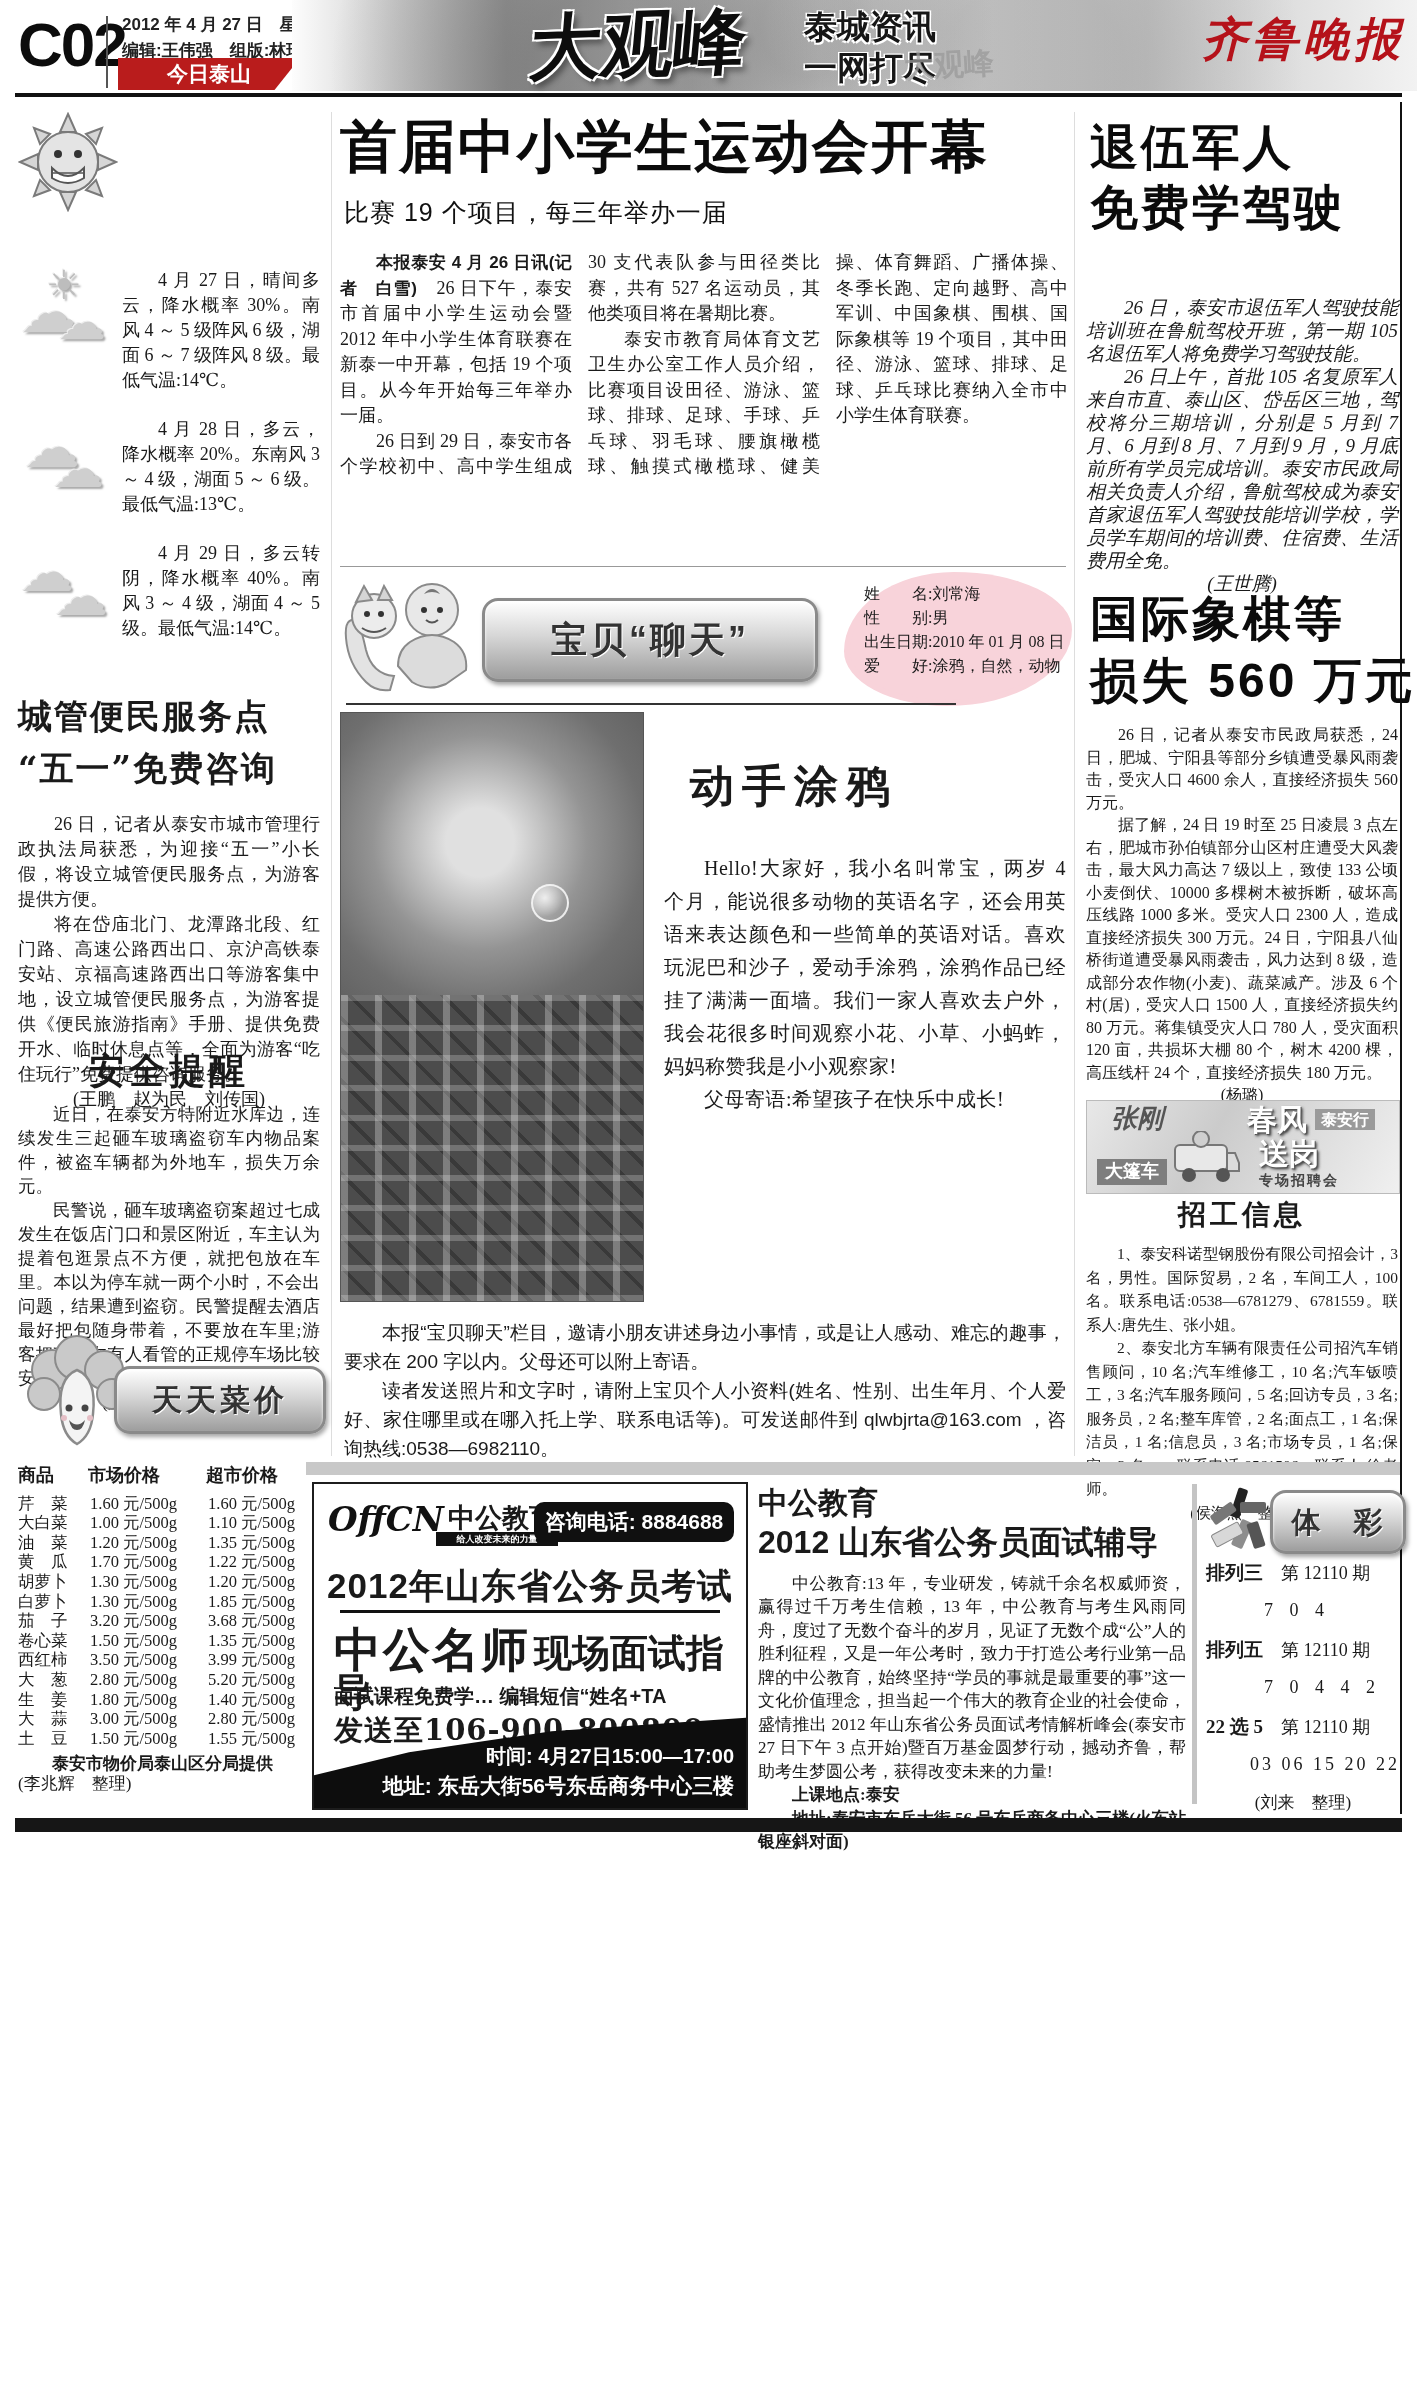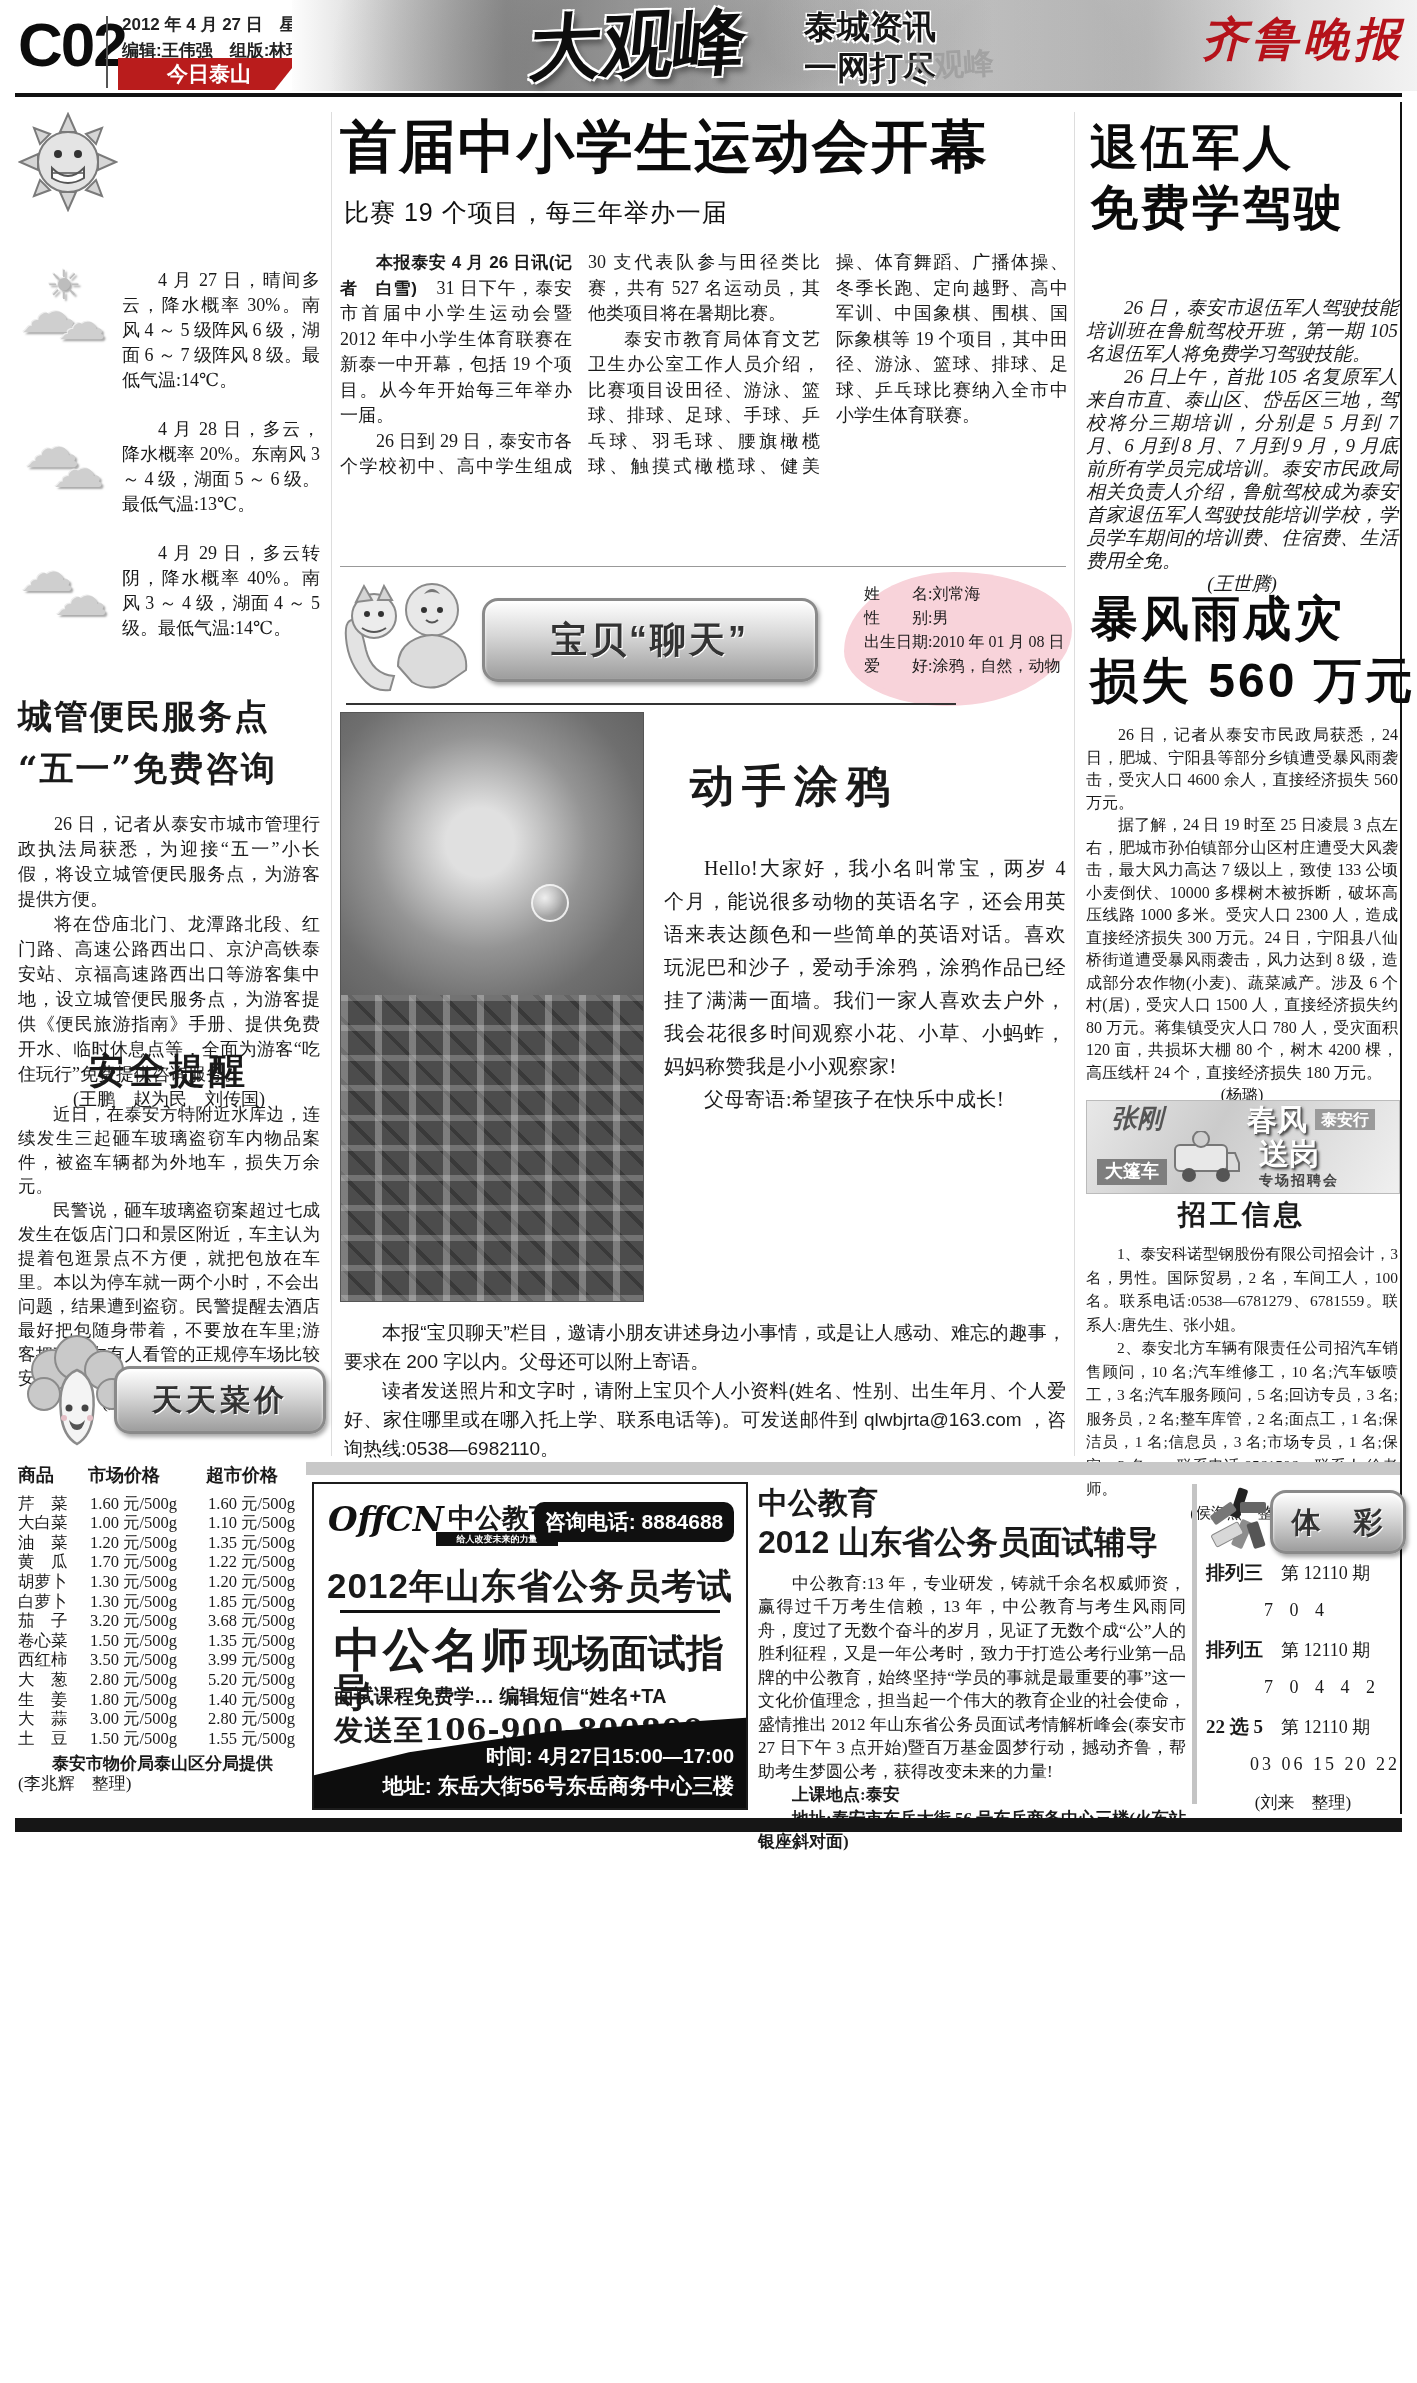--- a/index.html
+++ b/index.html
@@ -277,21 +277,21 @@
         <span class="c3">1.55 元/500g</span>
       </div>
     <div style="margin-top:6px;text-indent:2em;font-size:17px;font-weight:bold;">泰安市物价局泰山区分局提供</div>
     <div style="font-size:17px;">(李兆辉　整理)</div>
   </div>
 
   <div class="abs headline" style="left:340px;top:116px;width:728px;">首届中小学生运动会开幕</div>
   <div class="abs subhead" style="left:344px;top:200px;">比赛 19 个项目，每三年举办一届</div>
 
   <div class="abs main-body just" style="left:340px;top:250px;width:728px;height:312px;">
-    <p style="text-indent:2em;margin:0;"><b class="sans" style="font-size:17px;">本报泰安 4 月 26 日讯(记者　白雪)</b>　<span>31 日下午，泰安市首届中小学生运动会暨 2012 年中小学生体育联赛在新泰一中开幕，包括 19 个项目。从今年开始每三年举办一届。</span></p>
+    <p style="text-indent:2em;margin:0;"><b class="sans" style="font-size:17px;">本报泰安 4 月 26 日讯(记者　白雪)</b>　<span>26 日下午，泰安市首届中小学生运动会暨 2012 年中小学生体育联赛在新泰一中开幕，包括 19 个项目。从今年开始每三年举办一届。</span></p>
     <p style="text-indent:2em;margin:0;">26 日到 29 日，泰安市各个学校初中、高中学生组成 30 支代表队参与田径类比赛，共有 527 名运动员，其他类项目将在暑期比赛。</p>
     <p style="text-indent:2em;margin:0;">泰安市教育局体育文艺卫生办公室工作人员介绍，比赛项目设田径、游泳、篮球、排球、足球、手球、乒乓球、羽毛球、腰旗橄榄球、触摸式橄榄球、健美操、体育舞蹈、广播体操、冬季长跑、定向越野、高中军训、中国象棋、围棋、国际象棋等 19 个项目，其中田径、游泳、篮球、排球、足球、乒乓球比赛纳入全市中小学生体育联赛。</p>
   </div>
 
   <div class="abs" style="left:340px;top:566px;width:726px;height:1px;background:#999;"></div>
 
   <div class="abs" style="left:340px;top:578px;width:726px;height:126px;">
     <svg class="abs" style="left:0;top:2px;" width="140" height="118" viewBox="0 0 140 118">
       <g stroke="#8a8a8a" stroke-width="2">
         <path d="M18 40 q-14 -4 -12 18 q2 26 20 44 q10 10 24 8 l4 -14 q-22 -2 -28 -26 q-4 -18 -8 -30z" fill="#e3e3e3"></path>
@@ -341,21 +341,21 @@
     <div>退伍军人</div>
     <div>免费学驾驶</div>
   </div>
   <div class="abs rcol-body just ind" style="left:1086px;top:296px;width:312px;">
     <p>26 日，泰安市退伍军人驾驶技能培训班在鲁航驾校开班，第一期 105 名退伍军人将免费学习驾驶技能。</p>
     <p>26 日上午，首批 105 名复原军人来自市直、泰山区、岱岳区三地，驾校将分三期培训，分别是 5 月到 7 月、6 月到 8 月、7 月到 9 月，9 月底前所有学员完成培训。泰安市民政局相关负责人介绍，鲁航驾校成为泰安首家退伍军人驾驶技能培训学校，学员学车期间的培训费、住宿费、生活费用全免。</p>
     <div class="byline">(王世腾)</div>
   </div>
 
   <div class="abs r-title" style="left:1090px;top:588px;line-height:62px;">
-    <div>暴风雨成灾</div>
+    <div>国际象棋等</div>
     <div>损失 560 万元</div>
   </div>
   <div class="abs storm-body just ind" style="left:1086px;top:724px;width:312px;">
     <p>26 日，记者从泰安市民政局获悉，24 日，肥城、宁阳县等部分乡镇遭受暴风雨袭击，受灾人口 4600 余人，直接经济损失 560 万元。</p>
     <p>据了解，24 日 19 时至 25 日凌晨 3 点左右，肥城市孙伯镇部分山区村庄遭受大风袭击，最大风力高达 7 级以上，致使 133 公顷小麦倒伏、10000 多棵树木被拆断，破坏高压线路 1000 多米。受灾人口 2300 人，造成直接经济损失 300 万元。24 日，宁阳县八仙桥街道遭受暴风雨袭击，风力达到 8 级，造成部分农作物(小麦)、蔬菜减产。涉及 6 个村(居)，受灾人口 1500 人，直接经济损失约 80 万元。蒋集镇受灾人口 780 人，受灾面积 120 亩，共损坏大棚 80 个，树木 4200 棵，高压线杆 24 个，直接经济损失 180 万元。</p>
     <div class="byline">(杨璐)</div>
   </div>
 
   <div class="abs promo" style="left:1086px;top:1100px;width:312px;height:92px;">
     <span class="abs" style="left:24px;top:4px;font:bold italic 26px/1 'DejaVu Serif',serif;color:#555;">张刚</span>

